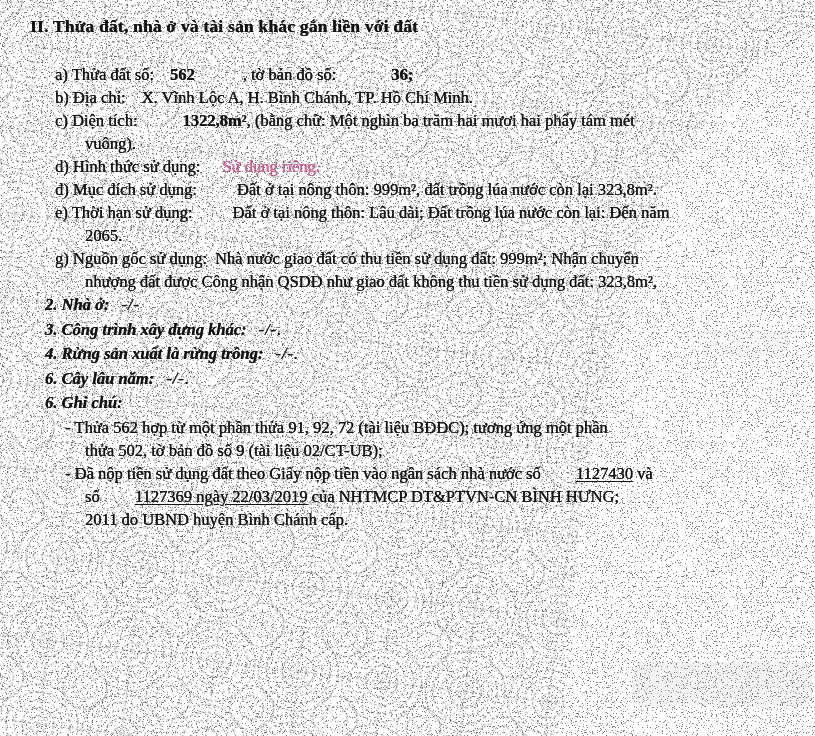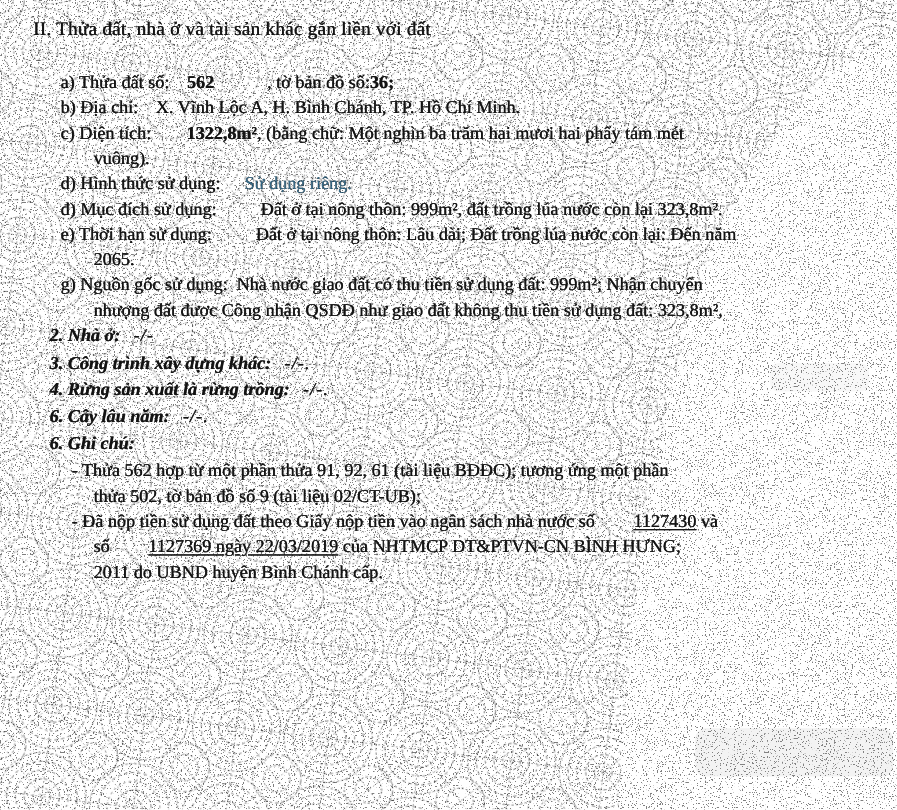--- a/index.html
+++ b/index.html
@@ -17,41 +17,41 @@
   }
   .content {
     position: absolute; inset: 0; z-index: 1;
     padding: 10px 14px 0 30px;
     font-size: 16.5px;
     line-height: 23px;
     text-shadow: 0.35px 0 0 rgba(15,15,15,.8), 0 0 .5px rgba(0,0,0,.35);
   }
   .title {
     font-size: 17.5px;
-    font-weight: 400;
+    font-weight: 700;
     line-height: 24px;
     margin: 4px 0 25px 0;
     letter-spacing: .2px;
   }
   .l-item  { padding-left: 25px; }
   .l-cont  { padding-left: 55px; }
   .l-sec   { padding-left: 15px; line-height: 24.5px; font-weight: 700; font-style: italic; }
   .l-sec .val { font-weight: 400; margin-left: 12px; letter-spacing: 1px; }
   .l-note  { padding-left: 35px; }
   .l-ncont { padding-left: 55px; }
   .b { font-weight: 700; }
   .u { text-decoration: underline; text-underline-offset: 2px; padding-left: 31px; }
-  .faded { color: #0c4a6e; opacity: .82; }
+  .faded { color: #ec4899; opacity: .82; }
   .g8  { margin-left: 8px; }
   .g12 { margin-left: 12px; padding-left: 28px; }
   .g16 { margin-left: 16px; }
   .g22 { margin-left: 22px; }
-  .g38 { margin-left: 32px; }
+  .g38 { margin-left: 45px; }
   .g48 { margin-left: 48px; text-align: right; }
-  .g55 { }
+  .g55 { margin-left: 55px; }
 </style>
 </head>
 <body>
 
 <svg class="texture-layer" width="815" height="736" viewBox="0 0 815 736">
   <defs>
     <pattern id="guil" width="84" height="84" patternUnits="userSpaceOnUse" patternTransform="rotate(7)">
       <g fill="none" stroke="#1c1c1c" stroke-width="0.9">
         <circle cx="42" cy="42" r="8" stroke-dasharray="2 2"></circle>
         <circle cx="42" cy="42" r="16" stroke-dasharray="3 2"></circle>
@@ -135,21 +135,21 @@
     <span>4. Rừng sản xuất là rừng trồng:</span><span class="val">-/-.</span>
   </div>
   <div class="l-sec">
     <span>6. Cây lâu năm:</span><span class="val">-/-.</span>
   </div>
   <div class="l-sec">
     <span>6. Ghi chú:</span>
   </div>
 
   <div class="l-note">
-    <span>- Thửa 562 hợp từ một phần thửa 91, 92, 61 (tài liệu BĐĐC); tương ứng một phần</span>
+    <span>- Thửa 562 hợp từ một phần thửa 91, 92, 72 (tài liệu BĐĐC); tương ứng một phần</span>
   </div>
   <div class="l-ncont">
     <span>thửa 502, tờ bản đồ số 9 (tài liệu 02/CT-UB);</span>
   </div>
 
   <div class="l-note">
     <span>- Đã nộp tiền sử dụng đất theo Giấy nộp tiền vào ngân sách nhà nước số</span>
     <span class="u">1127430</span>
     <span>và</span>
   </div>

